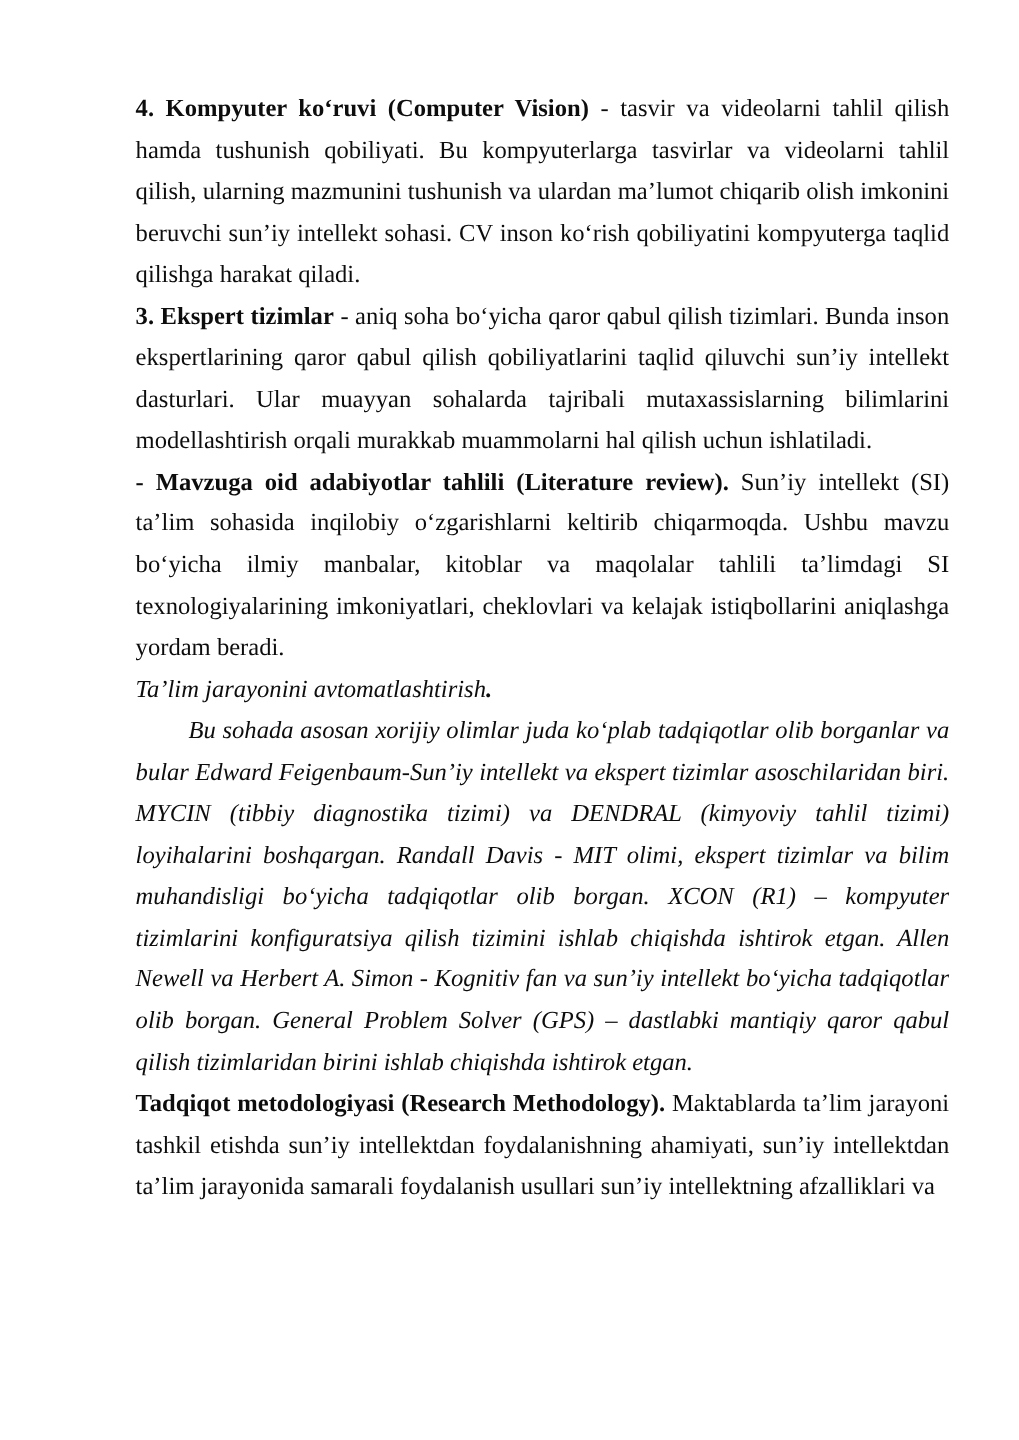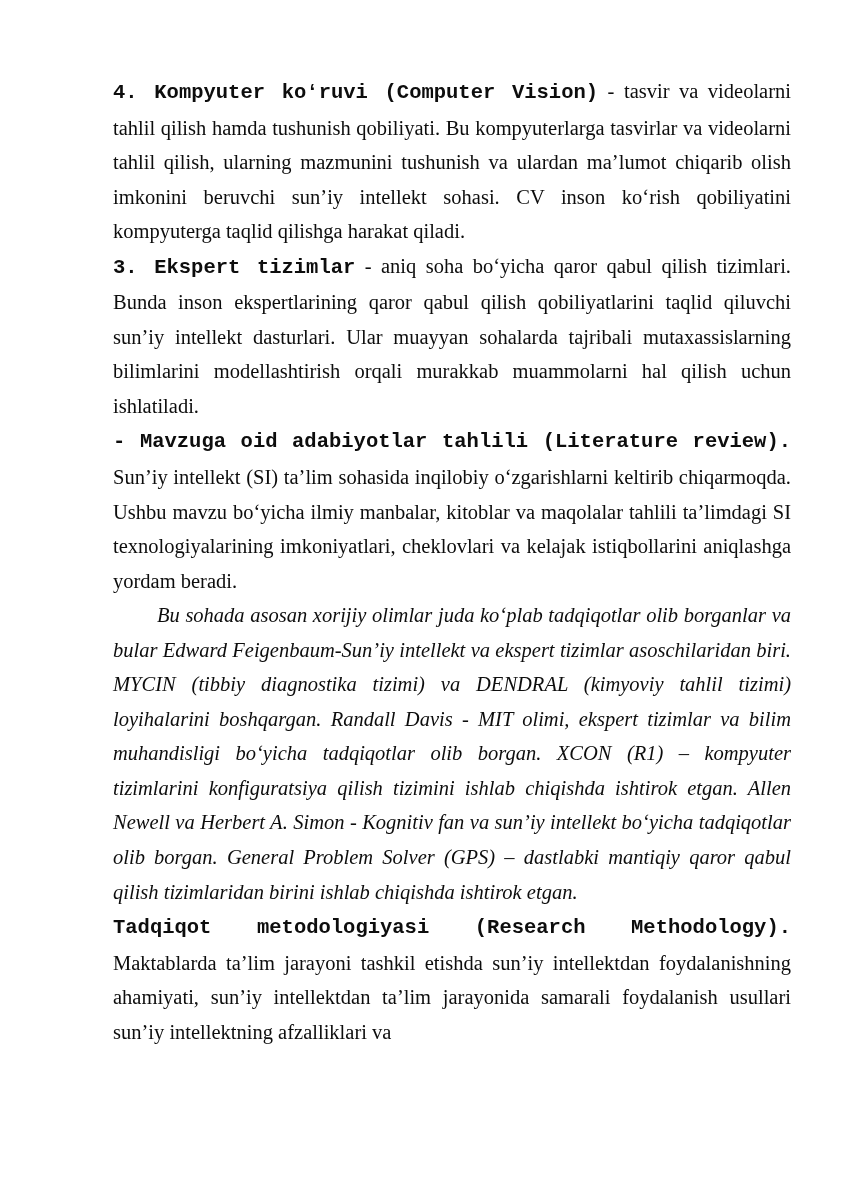--- a/index.html
+++ b/index.html
@@ -23,40 +23,41 @@
     font-family: "Liberation Serif", "DejaVu Serif", serif;
     font-size: 20.5px;
     line-height: 34.55px;
     color: #0d0d0d;
     text-align: justify;
   }
   .doc p {
     margin: 0;
     padding: 0;
   }
-  .b  { font-weight: 700; font-family: Liberation Mono, monospace; }
+  .b  { font-weight: 700; }
   .i  { font-style: italic; }
   .bi { font-weight: 700; font-style: italic; }
   .indent { text-indent: 44px; font-style: italic; }
 </style>
 </head>
 <body>
 
 <div class="page">
   <div class="doc">
 
     <p><span class="b">4. Kompyuter koʻruvi (Computer Vision)</span><span> - tasvir va videolarni tahlil qilish hamda tushunish qobiliyati. Bu kompyuterlarga tasvirlar va videolarni tahlil qilish, ularning mazmunini tushunish va ulardan maʼlumot chiqarib olish imkonini beruvchi sunʼiy intellekt sohasi. CV inson koʻrish qobiliyatini kompyuterga taqlid qilishga harakat qiladi.</span></p>
 
     <p><span class="b">3. Ekspert tizimlar</span><span> - aniq soha boʻyicha qaror qabul qilish tizimlari. Bunda inson ekspertlarining qaror qabul qilish qobiliyatlarini taqlid qiluvchi sunʼiy intellekt dasturlari. Ular muayyan sohalarda tajribali mutaxassislarning bilimlarini modellashtirish orqali murakkab muammolarni hal qilish uchun ishlatiladi.</span></p>
 
     <p><span class="b">- Mavzuga oid adabiyotlar tahlili (Literature review).</span><span> Sunʼiy intellekt (SI) taʼlim sohasida inqilobiy oʻzgarishlarni keltirib chiqarmoqda. Ushbu mavzu boʻyicha ilmiy manbalar, kitoblar va maqolalar tahlili taʼlimdagi SI texnologiyalarining imkoniyatlari, cheklovlari va kelajak istiqbollarini aniqlashga yordam beradi.</span></p>
 
 
 
 
 
+    <p><span class="i">Taʼlim jarayonini avtomatlashtirish</span><span class="bi">.</span></p>
 
     <p class="indent"><span>Bu sohada asosan xorijiy olimlar juda koʻplab tadqiqotlar olib borganlar va bular Edward Feigenbaum-Sunʼiy intellekt va ekspert tizimlar asoschilaridan biri. MYCIN (tibbiy diagnostika tizimi) va DENDRAL (kimyoviy tahlil tizimi) loyihalarini boshqargan. Randall Davis - MIT olimi, ekspert tizimlar va bilim muhandisligi boʻyicha tadqiqotlar olib borgan. XCON (R1) – kompyuter tizimlarini konfiguratsiya qilish tizimini ishlab chiqishda ishtirok etgan. Allen Newell va Herbert A. Simon - Kognitiv fan va sunʼiy intellekt boʻyicha tadqiqotlar olib borgan. General Problem Solver (GPS) – dastlabki mantiqiy qaror qabul qilish tizimlaridan birini ishlab chiqishda ishtirok etgan.</span></p>
 
     <p><span class="b">Tadqiqot metodologiyasi (Research Methodology).</span><span> Maktablarda taʼlim jarayoni tashkil etishda sunʼiy intellektdan foydalanishning ahamiyati, sunʼiy intellektdan taʼlim jarayonida samarali foydalanish usullari sunʼiy intellektning afzalliklari va</span></p>
 
   </div>
 </div>
 
 </body></html>

